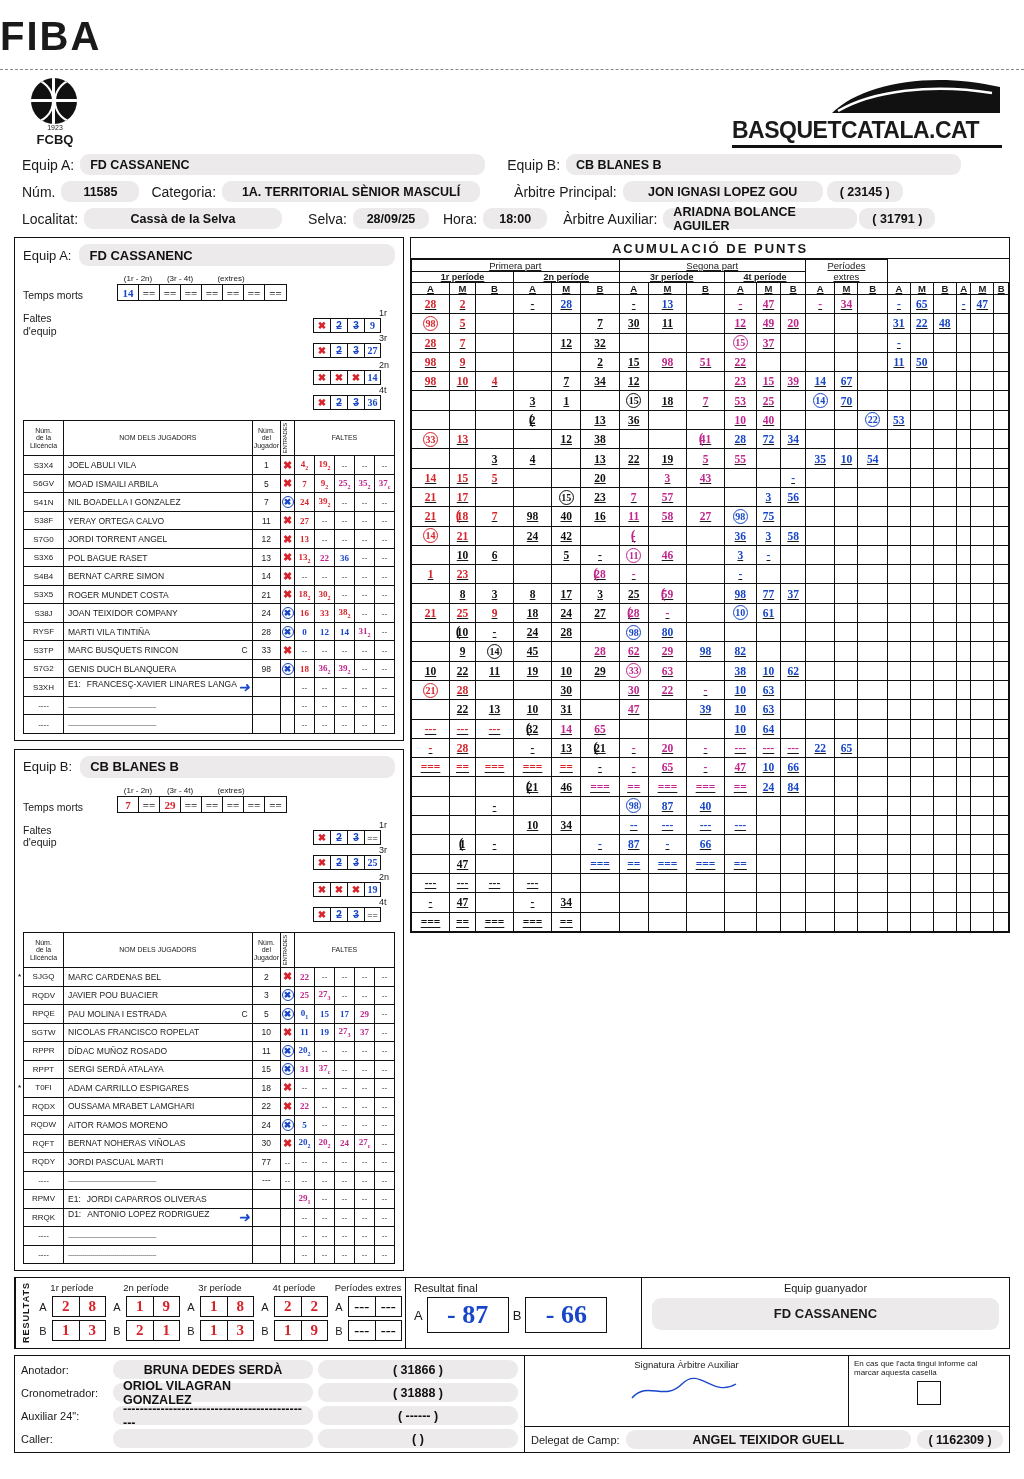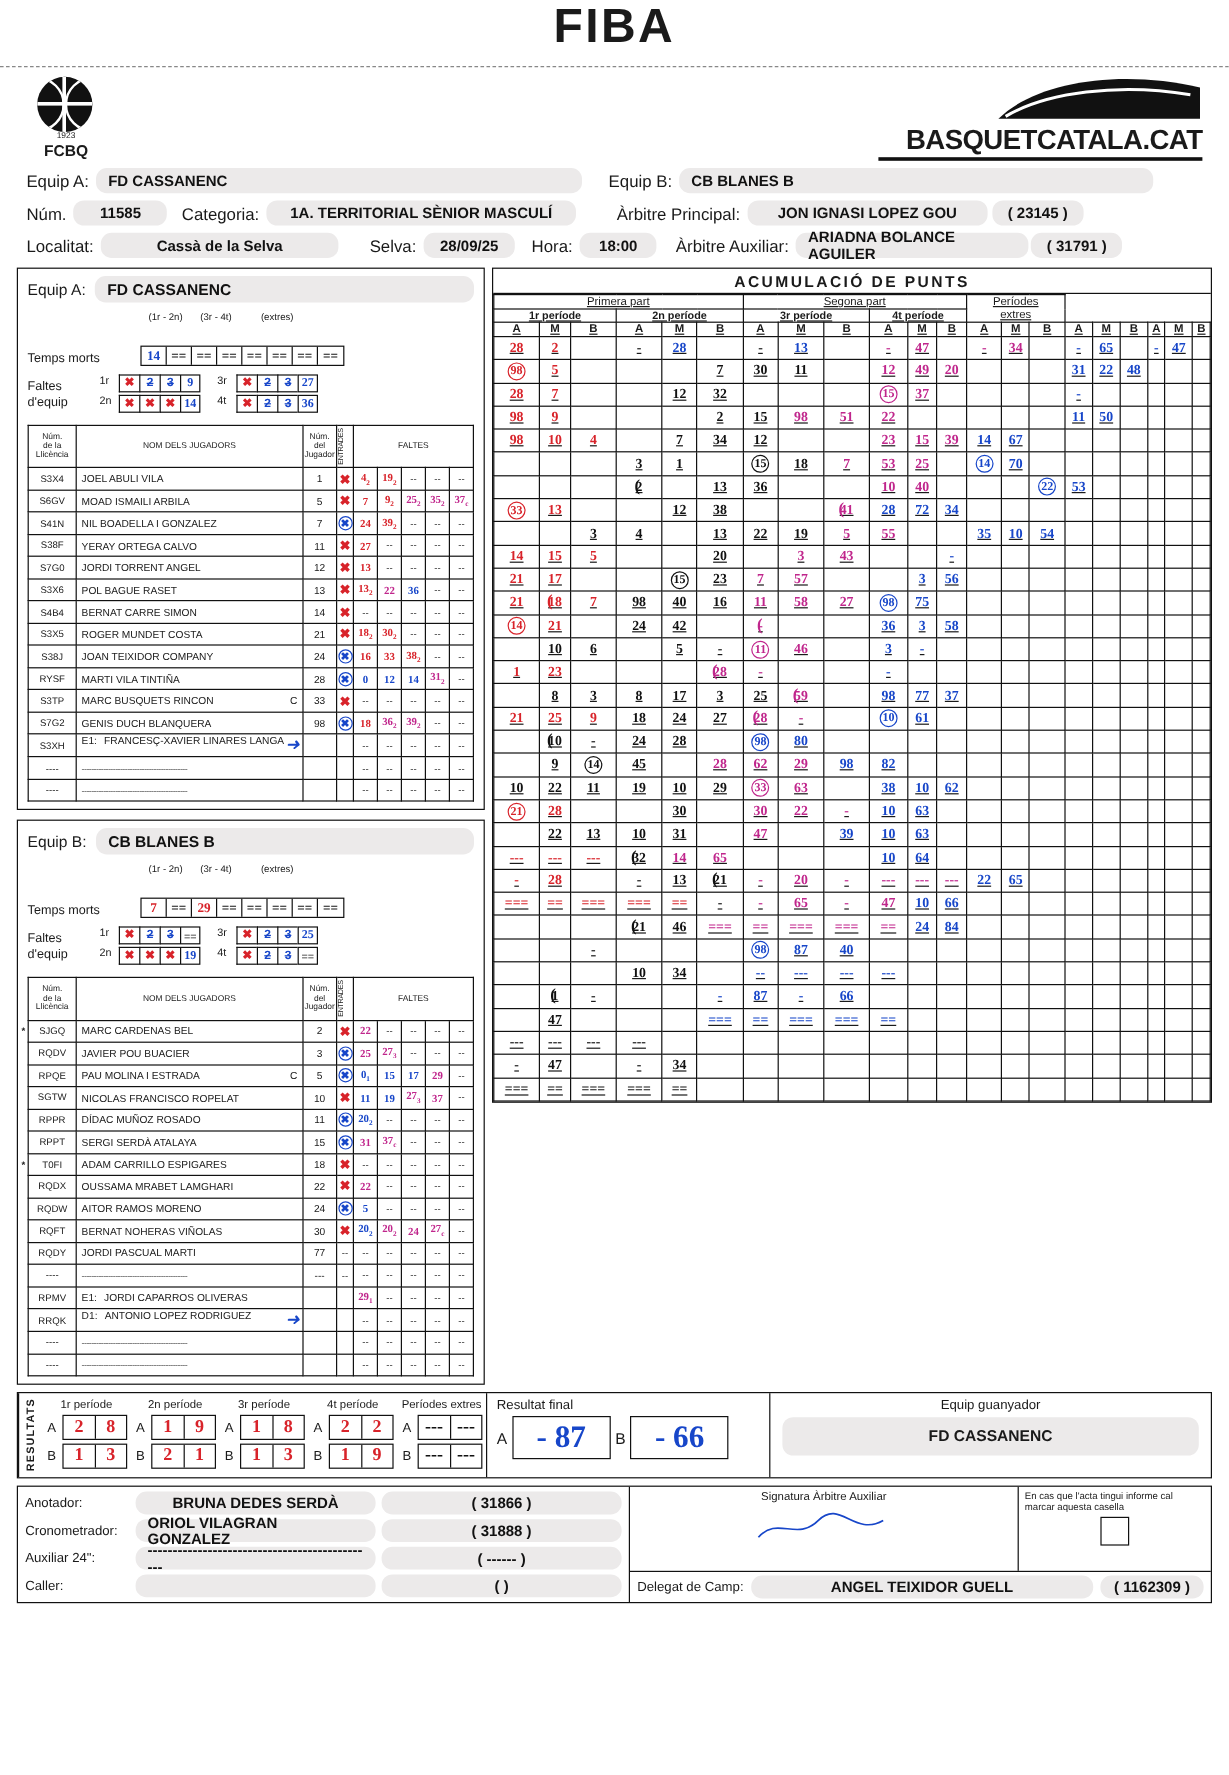--- a/index.html
+++ b/index.html
@@ -10,24 +10,24 @@
     background: #ffffff;
     font-family: "Liberation Sans", sans-serif;
     font-size: 10px;
     color: #1a1a1a;
     position: relative;
   }
   .page { position: relative; width: 1024px; height: 1479px; padding: 0; }
 
   
   .fiba-title {
-    text-align: center;
     font-size: 40px;
     font-weight: bold;
     letter-spacing: 2px;
+    padding-top: 14px;
     font-family: "Liberation Sans", sans-serif;
   }
   .dashed-sep {
     border-top: 1px dashed #888;
     margin: 10px 0 0 0;
   }
   .brandrow {
     display: flex;
     align-items: center;
     padding: 6px 22px 0 22px;
@@ -48,21 +48,21 @@
   .ballcurve1, .ballcurve2 {
     position: absolute; width: 46px; height: 46px; border: 2.5px solid #fff; border-radius: 50%;
   }
   .ballcurve1 { left: -23px; top: 0; }
   .ballcurve2 { left: 23px; top: 0; }
   .fcbq-year { position: absolute; top: 48px; left: 0; width: 66px; text-align: center; font-size: 7px; }
   .fcbq-name { position: absolute; top: 56px; left: 0; width: 66px; text-align: center; font-size: 13px; font-weight: bold; }
   .fed-text { margin-left: 12px; font-size: 17px; line-height: 1.25; }
   .fed-text b { font-weight: bold; }
   .bcat {
-    margin-left: auto; text-align: right; position: relative; width: 270px;
+    margin-left: auto; position: relative; width: 270px;
   }
   .bcat-ball {
     position: relative; height: 38px; margin-bottom: 2px;
   }
   .bcat-ball svg { position: absolute; right: 0; top: 0; }
   .bcat-text {
     font-size: 23px; font-weight: bold; letter-spacing: -0.5px;
     border-bottom: 3px solid #111; padding-bottom: 1px;
   }
 
@@ -81,33 +81,33 @@
   .col-right { flex: 1; }
 
   .panel { border: 1.5px solid #111; background: #fff; }
   .panel-pad { padding: 6px 8px; }
 
   .equip-line { display: flex; align-items: center; font-size: 13px; gap: 8px; }
   .equip-line .pill { font-size: 13px; height: 22px; flex: 1; }
 
   .tm-row { display: flex; align-items: flex-end; margin-top: 8px; font-size: 10.5px; }
   .tm-label { width: 94px; }
-  .tm-head { display: flex; font-size: 8px; margin-bottom: 19px; }
+  .tm-head { display: flex; font-size: 8px; margin-bottom: 1px; }
   .tm-head span { display: inline-block; text-align: center; }
   .tm-boxes { display: flex; border: 1px solid #111; height: 17px; }
   .tm-boxes div {
     width: 21px; border-right: 1px solid #111; text-align: center; line-height: 16px;
     font-size: 11px;
   }
   .tm-boxes div:last-child { border-right: none; }
 
   .faltes-block { display: flex; margin-top: 7px; font-size: 10.5px; }
   .faltes-lbl { width: 60px; line-height: 1.2; padding-top: 4px;}
   .faltes-grid { flex: 1; }
-  .faltes-line { display: flex; align-items: flex-start; margin-bottom: 2px; }
+  .faltes-line { display: flex; align-items: flex-end; margin-bottom: 2px; flex-direction: column; }
   .fl-tag { width: 16px; font-size: 9px; }
   .fbox {
     width: 17px; height: 15px; border: 1px solid #111; margin-right: 0; text-align: center;
     font-size: 10px; line-height: 14px; position: relative;
   }
   .fgroup { display: flex; margin-right: 14px; }
   .fgroup .fbox { border-right: none; }
   .fgroup .fbox:last-child { border-right: 1px solid #111; }
   .xmark { color: #d8232a; font-weight: bold; }
   .bluemark { color: #1746c9; font-weight: bold; }

